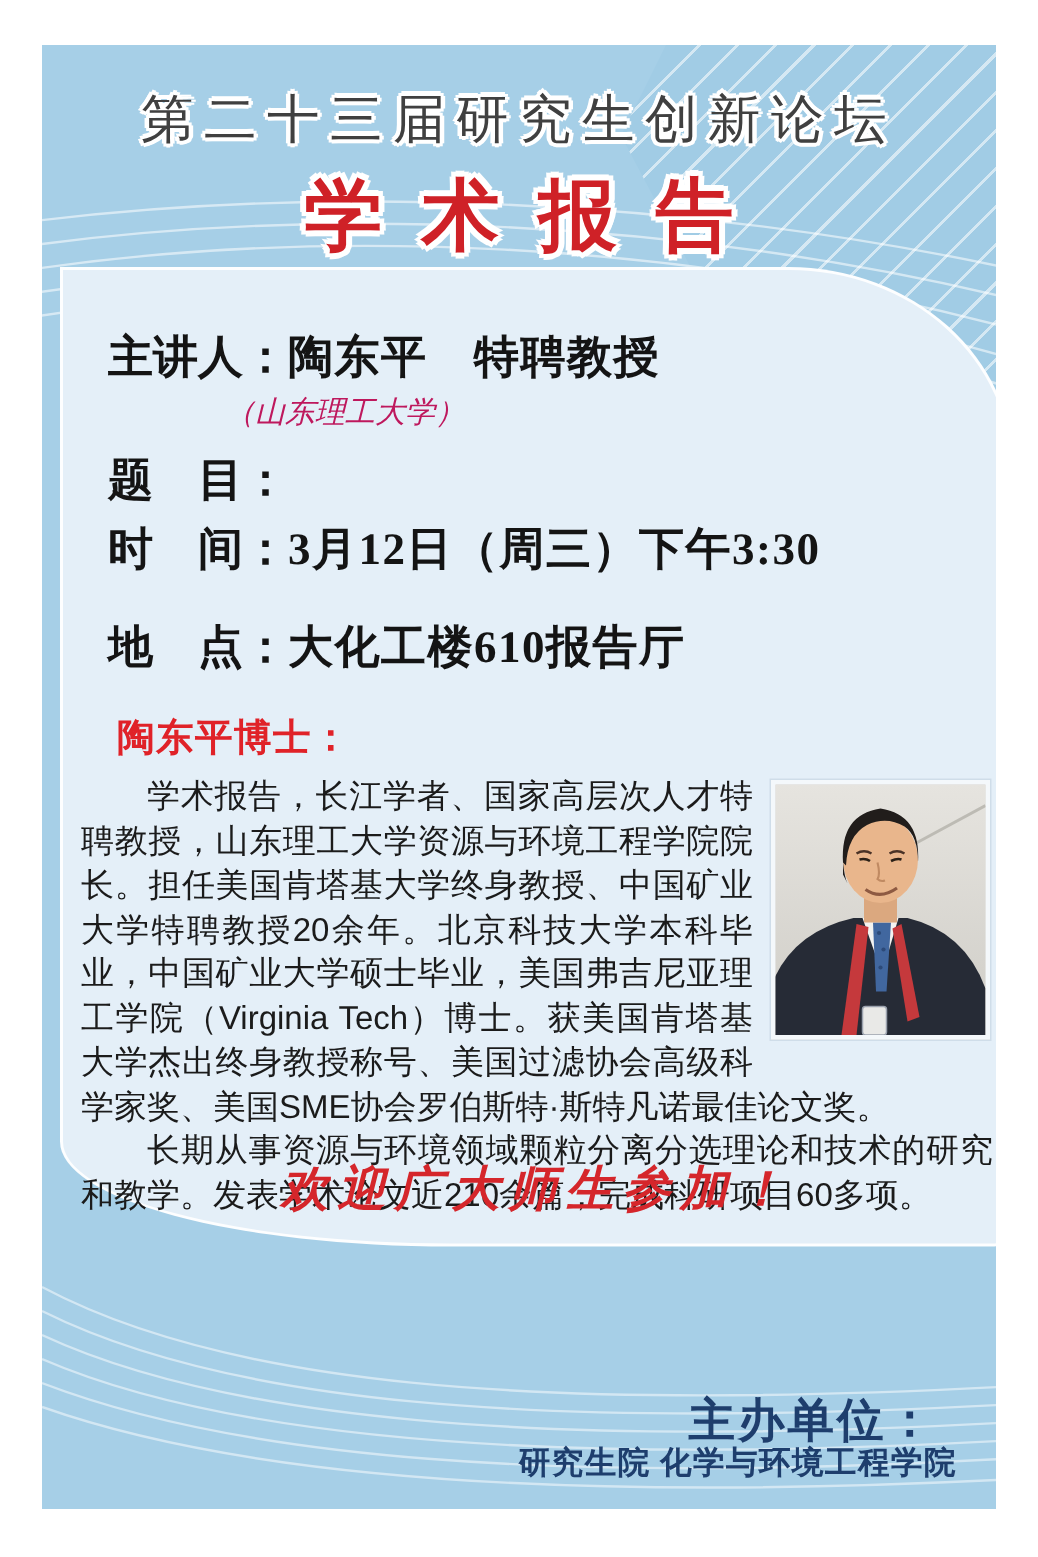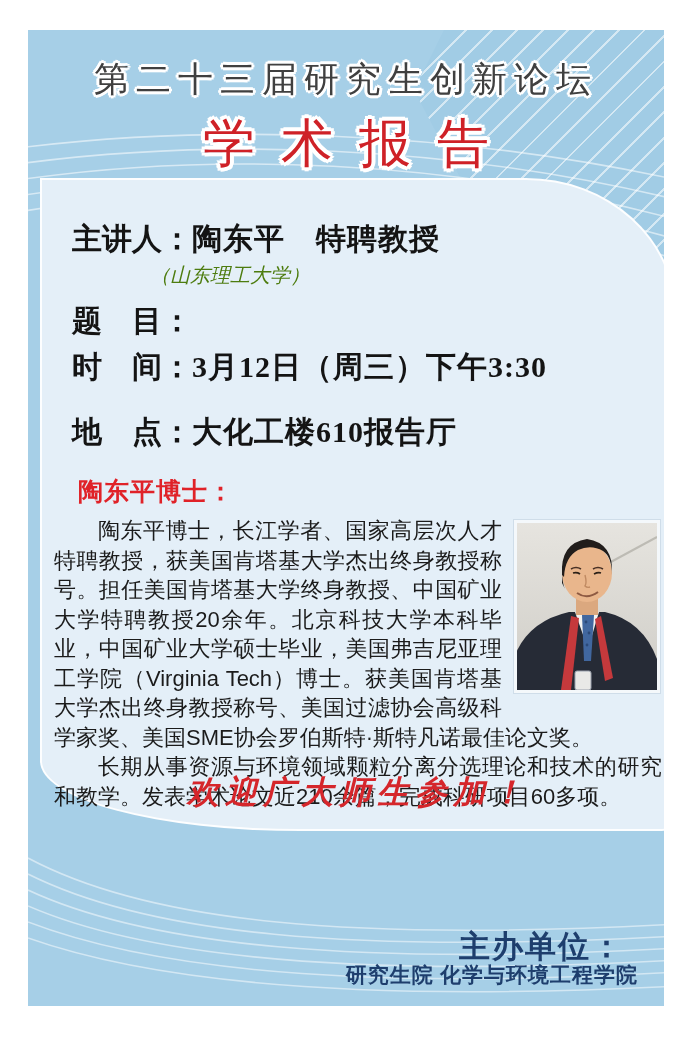--- a/index.html
+++ b/index.html
@@ -22,39 +22,39 @@
   svg.deco{position:absolute;left:0;top:0;width:636px;height:976px;}
   
   .header{position:absolute;left:0;top:0;width:636px;text-align:center;}
   .forum-line{
     margin-top:26px;font-size:35px;font-weight:normal;letter-spacing:7px;
     color:#404040;white-space:nowrap;
     text-shadow:-2px -2px 0 #fff,2px -2px 0 #fff,-2px 2px 0 #fff,2px 2px 0 #fff,
                 0 -3px 0 #fff,0 3px 0 #fff,-3px 0 0 #fff,3px 0 0 #fff;
   }
   .main-title{
-    margin-top:6px;font-size:52px;font-weight:normal;letter-spacing:26px;
+    margin-top:6px;font-size:52px;font-weight:bold;letter-spacing:26px;
     color:#cf2127;white-space:nowrap;text-indent:26px;
     text-shadow:-3px -3px 0 #fff,3px -3px 0 #fff,-3px 3px 0 #fff,3px 3px 0 #fff,
                 0 -4px 0 #fff,0 4px 0 #fff,-4px 0 0 #fff,4px 0 0 #fff;
   }
   
   .panel{
     position:absolute;left:12px;top:148px;width:636px;height:653px;
     background:#e4eff8;border:2px solid rgba(255,255,255,.9);box-sizing:border-box;
     border-radius:0 150px 14px 0;
     border-bottom-left-radius:260px 70px;
     border-top-right-radius:150px 135px;
     padding:42px 16px 12px 30px;
   }
   .row{font-size:30px;font-weight:bold;color:#141414;line-height:34px;white-space:nowrap;}
   .row .lbl{display:inline-block;}
   .row .val{letter-spacing:1px;}
   .affil{
-    font-size:20px;color:#4d7c0f;font-style:italic;margin:7px 0 0 78px;line-height:24px;
+    font-size:20px;color:#be185d;font-style:italic;margin:7px 0 0 78px;line-height:24px;
     font-family:"Liberation Serif","DejaVu Serif",serif;
   }
   .topic-row{margin-top:17px;display:flex;white-space:normal;}
   .topic-lines{flex:1;}
   .topic-lines div{line-height:47px;}
   .time-row{margin-top:12px;}
   .loc-row{margin-top:31px;}
   .bio-heading{
     margin-top:26px;margin-left:6px;font-size:25px;font-weight:bold;color:#e02228;
     font-family:"Liberation Sans","DejaVu Sans",sans-serif;letter-spacing:1px;
@@ -168,21 +168,21 @@
           <path d="M45,52 Q46,62 48,66 L45,60 Z" fill="#211d1b"></path>
 
           <path d="M54,46 Q59,43 64,46" stroke="#4a3226" stroke-width="1.6" fill="none"></path>
           <path d="M76,46 Q81,43 86,46" stroke="#4a3226" stroke-width="1.6" fill="none"></path>
           <path d="M56,50 Q60,49 63,51" stroke="#2b2017" stroke-width="1.8" fill="none"></path>
           <path d="M77,51 Q81,49 84,50" stroke="#2b2017" stroke-width="1.8" fill="none"></path>
           <path d="M68,52 Q70,60 68,63 Q70,65 73,64" stroke="#c08a62" stroke-width="1.4" fill="none"></path>
           <path d="M60,70 Q70,77 81,69" stroke="#8e5a42" stroke-width="2" fill="none"></path>
         </svg>
       </div>
-      <p>陶东平博士，长江学者、国家高层次人才特聘教授，获美国肯塔基大学杰出终身教授称号。担任美国肯塔基大学终身教授、中国矿业大学特聘教授20余年。北京科技大学本科毕业，中国矿业大学硕士毕业，美国弗吉尼亚理工学院（Virginia Tech）博士。获美国肯塔基大学杰出终身教授称号、美国过滤协会高级科学家奖、美国SME协会罗伯斯特·斯特凡诺最佳论文奖。</p>
+      <p>学术报告，长江学者、国家高层次人才特聘教授，山东理工大学资源与环境工程学院院长。担任美国肯塔基大学终身教授、中国矿业大学特聘教授20余年。北京科技大学本科毕业，中国矿业大学硕士毕业，美国弗吉尼亚理工学院（Virginia Tech）博士。获美国肯塔基大学杰出终身教授称号、美国过滤协会高级科学家奖、美国SME协会罗伯斯特·斯特凡诺最佳论文奖。</p>
       <p>长期从事资源与环境领域颗粒分离分选理论和技术的研究和教学。发表学术论文近210余篇，完成科研项目60多项。</p>
     </div>
 
     <div class="welcome">欢迎广大师生参加！</div>
   </div>
 
   <div class="footer">
     <div class="org-label">主办单位：</div>
     <div class="org-names">研究生院 化学与环境工程学院</div>
   </div>

